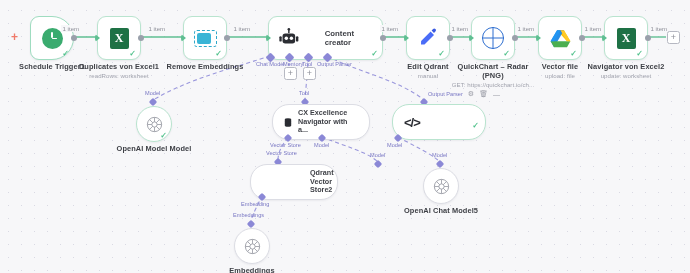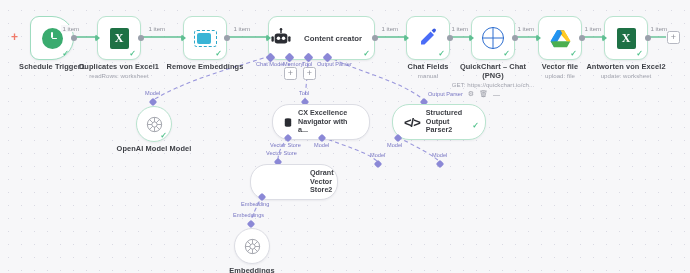--- a/index.html
+++ b/index.html
@@ -25,21 +25,21 @@
   .sq{
     width:42px;height:42px;border-radius:9px;
     background:#ffffff;border:1.4px solid #b9e4cf;
     box-shadow:0 1px 2px rgba(30,40,60,.07);
     display:flex;align-items:center;justify-content:center;
     position:relative;
   }
   .sq.trig{border-radius:9px 22px 22px 9px;border-color:#9fdcc0;}
   .sq.agent{
     width:104px;height:42px;border-radius:9px;
-    justify-content:flex-start;padding-left:1px;gap:12px;
+    justify-content:flex-start;padding-left:9px;gap:25px;
   }
   .nodelabel{
     position:absolute;top:46px;left:50%;transform:translateX(-50%);
     white-space:nowrap;text-align:center;
     font-size:7.4px;color:#3d3f45;font-weight:600;letter-spacing:.1px;
   }
   .nodelabel.two{white-space:normal;width:86px;line-height:9px;}
   .nodesub{
     position:absolute;top:56px;left:50%;transform:translateX(-50%);
     white-space:nowrap;text-align:center;
@@ -251,33 +251,33 @@
   <div class="node" style="left:406px;top:16px;">
     <div class="sq">
       <div class="port in"></div>
       <svg width="20" height="20" viewBox="0 0 20 20">
         <path d="M3 16.4 L3.1 13.1 L12.6 3.6 L16 7 L6.5 16.4 Z" fill="#4a6cf7"></path>
         <path d="M13.6 2.6 L15.1 1.1 A1.6 1.6 0 0 1 17.4 3.4 L16 4.9 Z" fill="#3a5ae0"></path>
       </svg>
       <div class="port out"></div>
       <div class="check">✓</div>
     </div>
-    <div class="nodelabel">Chat Fields</div>
+    <div class="nodelabel">Edit Qdrant</div>
     <div class="nodesub">manual</div>
   </div>
   <div class="elabel" style="left:450px;top:25px;">1 item</div>
 
   <div class="node" style="left:471px;top:16px;">
     <div class="sq">
       <div class="port in"></div>
       <div class="globe-ic"></div>
       <div class="port out"></div>
       <div class="check">✓</div>
     </div>
-    <div class="nodelabel two">QuickChart – Chat (PNG)</div>
+    <div class="nodelabel two">QuickChart – Radar (PNG)</div>
     <div class="nodesub low">GET: https://quickchart.io/ch...</div>
   </div>
   <div class="elabel" style="left:516px;top:25px;">1 item</div>
 
   <div class="node" style="left:538px;top:16px;">
     <div class="sq">
       <div class="port in"></div>
       <svg width="21" height="19" viewBox="0 0 22 20">
         <path d="M7.4 1.2 L14.6 1.2 L21.4 13 L17.8 13 Z" fill="#ffc107"></path>
         <path d="M7.4 1.2 L0.6 13 L4.2 19.2 L14.6 1.2 Z" fill="#1e88e5" opacity="0.95"></path>
@@ -293,21 +293,21 @@
   </div>
   <div class="elabel" style="left:583px;top:25px;">1 item</div>
 
   <div class="node" style="left:604px;top:16px;">
     <div class="sq">
       <div class="port in"></div>
       <div class="excel-ic">X</div>
       <div class="port out"></div>
       <div class="check">✓</div>
     </div>
-    <div class="nodelabel">Antworten von Excel2</div>
+    <div class="nodelabel">Navigator von Excel2</div>
     <div class="nodesub">update: worksheet</div>
   </div>
   <div class="elabel" style="left:649px;top:25px;">1 item</div>
   <div class="addbtn" style="left:667px;top:31px;">+</div>
 
   <div class="diamond sm" style="left:149.5px;top:99px;"></div>
   <div class="plabel" style="left:145px;top:90px;">Model</div>
   <div class="node" style="left:136px;top:106px;">
     <div class="circ green">
       <svg width="17" height="17" viewBox="0 0 20 20">
@@ -345,21 +345,20 @@
   <div class="toolbar" style="left:428px;top:90px;">
     <span class="plabel" style="position:static;">Output Parser</span>
     <span class="ic">⚙</span>
     <span class="ic">🗑</span>
     <span class="ic">—</span>
   </div>
   <div class="diamond sm" style="left:421px;top:99px;"></div>
   <div class="node" style="left:392px;top:104px;">
     <div class="pill green" style="width:70px;">
       <span class="code-ic">&lt;/&gt;</span>
-      <span class="pill-text">Structured Output Parser2</span>
       <div class="check" style="right:6px;bottom:9px;">✓</div>
     </div>
   </div>
   <div class="diamond sm" style="left:395px;top:135px;"></div>
   <div class="plabel" style="left:387px;top:142px;">Model</div>
 
   <div class="diamond sm" style="left:275px;top:159px;"></div>
   <div class="plabel" style="left:266px;top:150px;">Vector Store</div>
   <div class="node" style="left:250px;top:164px;">
     <div class="pill" style="width:64px;gap:48px;">
@@ -372,20 +371,31 @@
     </div>
   </div>
   <div class="diamond sm" style="left:259px;top:194px;"></div>
   <div class="plabel" style="left:241px;top:201px;">Embedding</div>
 
   <div class="diamond sm" style="left:375px;top:161px;"></div>
   <div class="plabel" style="left:370px;top:152px;">Model</div>
 
   <div class="diamond sm" style="left:437px;top:161px;"></div>
   <div class="plabel" style="left:432px;top:152px;">Model</div>
+  <div class="node" style="left:423px;top:168px;">
+    <div class="circ">
+      <svg width="17" height="17" viewBox="0 0 20 20">
+        <circle cx="10" cy="10" r="8.4" fill="none" stroke="#9b9da6" stroke-width="1.1"></circle>
+        <circle cx="10" cy="10" r="3.1" fill="none" stroke="#9b9da6" stroke-width="1.1"></circle>
+        <path d="M10 1.6 L10 6.9 M10 13.1 L10 18.4 M1.6 10 L6.9 10 M13.1 10 L18.4 10
+                 M4.1 4.1 L7.8 7.8 M12.2 12.2 L15.9 15.9 M15.9 4.1 L12.2 7.8 M7.8 12.2 L4.1 15.9" stroke="#9b9da6" stroke-width="1"></path>
+      </svg>
+    </div>
+    <div class="nodelabel" style="top:38px;">OpenAI Chat Model5</div>
+  </div>
 
   <div class="diamond sm" style="left:248px;top:221px;"></div>
   <div class="plabel" style="left:233px;top:212px;">Embeddings</div>
   <div class="node" style="left:234px;top:228px;">
     <div class="circ">
       <svg width="17" height="17" viewBox="0 0 20 20">
         <circle cx="10" cy="10" r="8.4" fill="none" stroke="#9b9da6" stroke-width="1.1"></circle>
         <circle cx="10" cy="10" r="3.1" fill="none" stroke="#9b9da6" stroke-width="1.1"></circle>
         <path d="M10 1.6 L10 6.9 M10 13.1 L10 18.4 M1.6 10 L6.9 10 M13.1 10 L18.4 10
                  M4.1 4.1 L7.8 7.8 M12.2 12.2 L15.9 15.9 M15.9 4.1 L12.2 7.8 M7.8 12.2 L4.1 15.9" stroke="#9b9da6" stroke-width="1"></path>

